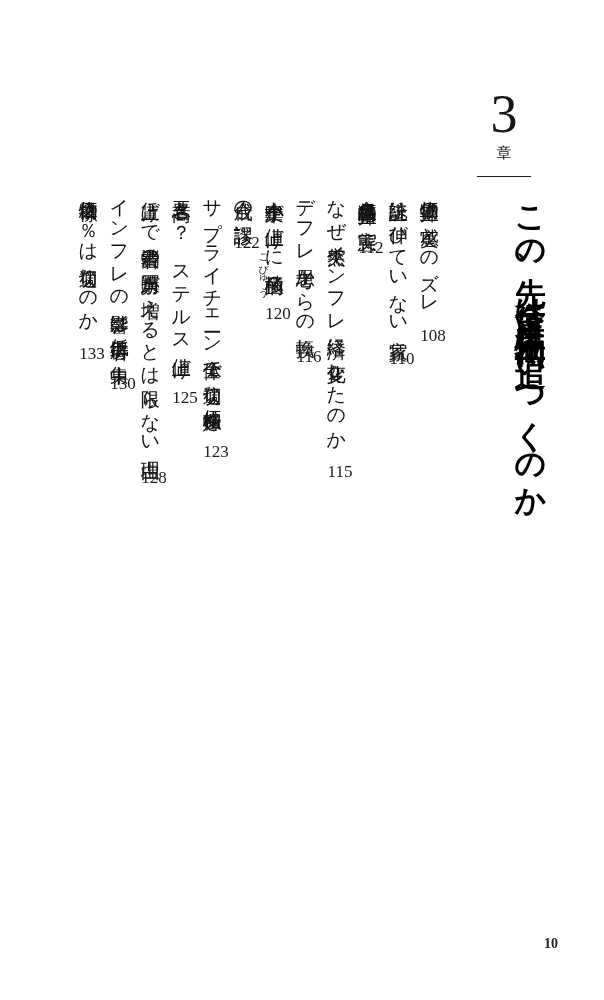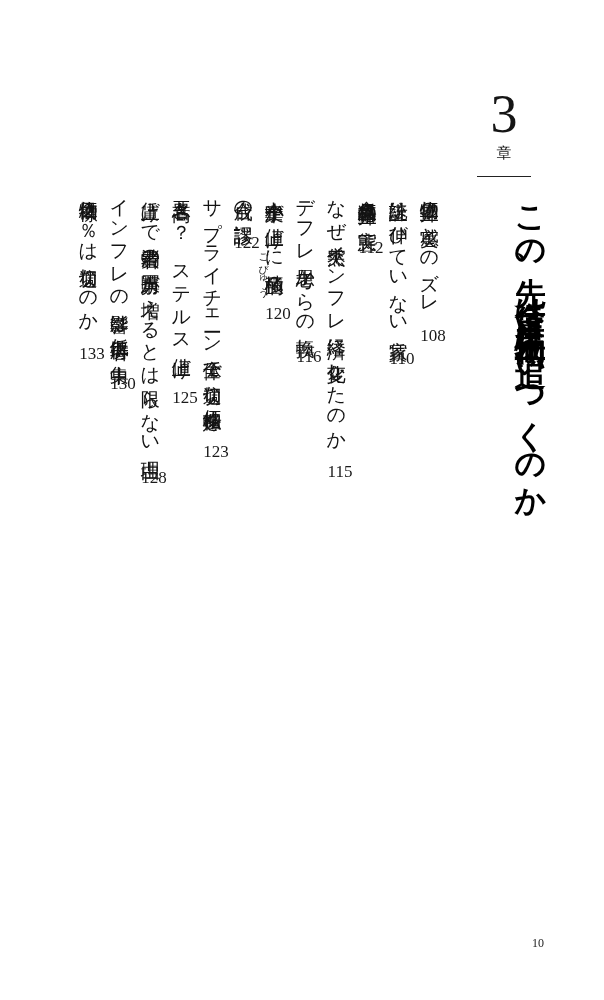--- a/index.html
+++ b/index.html
@@ -102,25 +102,26 @@
     writing-mode: vertical-rl;
     font-size: 10px;
     letter-spacing: 0;
     line-height: 10px;
     color: #131313;
   }
 
   
   .folio {
     position: absolute;
-    left: 532px;
+    left: 544px;
     top: 936px;
     font-family: "Liberation Serif", serif;
-    font-size: 12px;
+    font-size: 14px;
     color: #222222;
+    font-weight: bold;
   }
 </style>
 </head>
 <body>
 
 <div class="chapter-head">
   <span class="chapter-number">3</span>
   <span class="chapter-label">章</span>
   <div class="chapter-divider"></div>
 </div>

